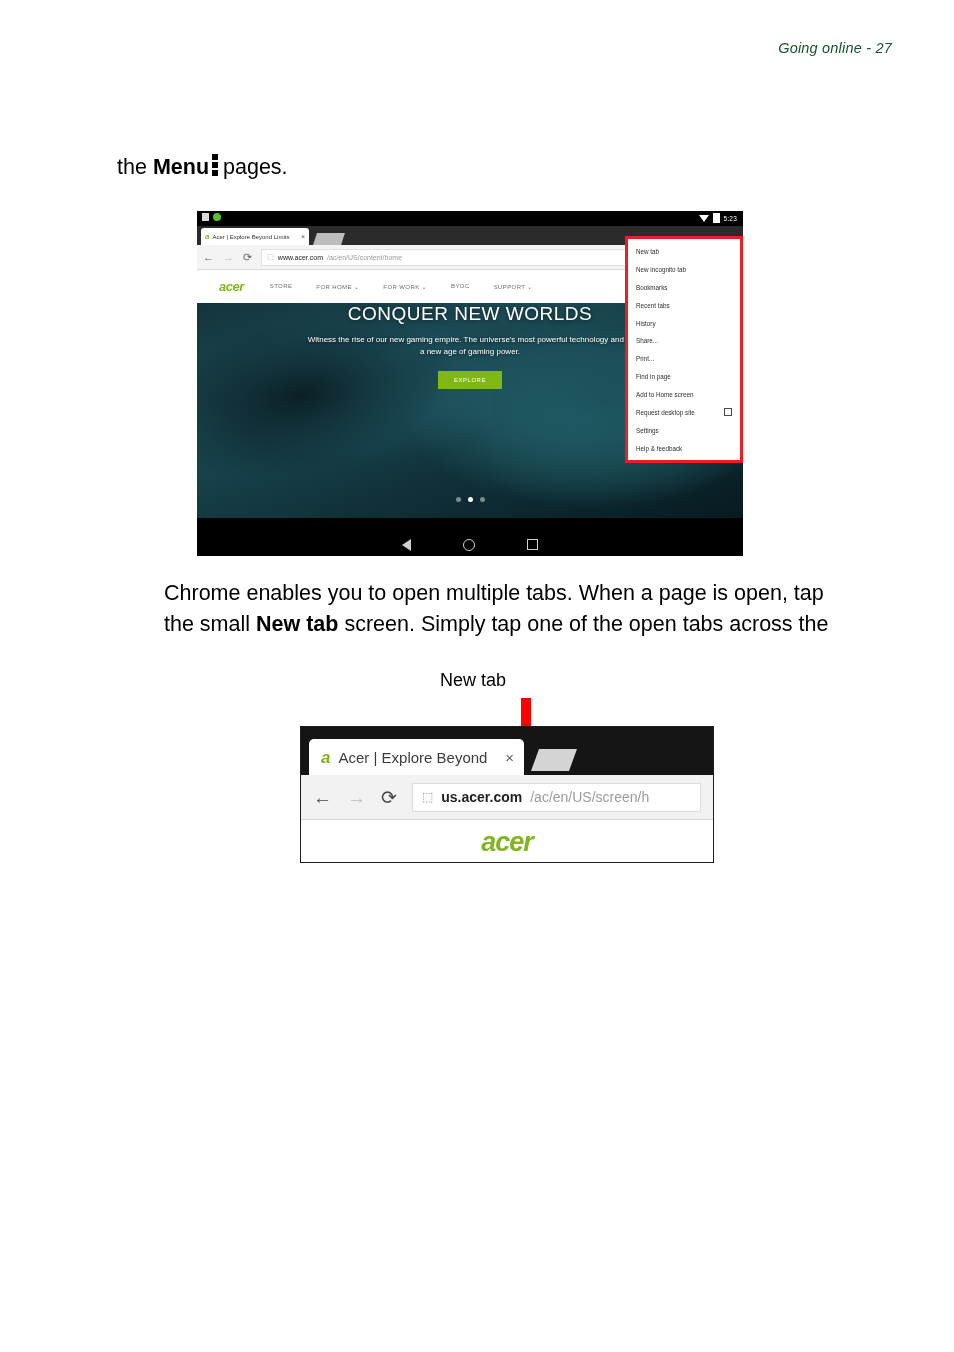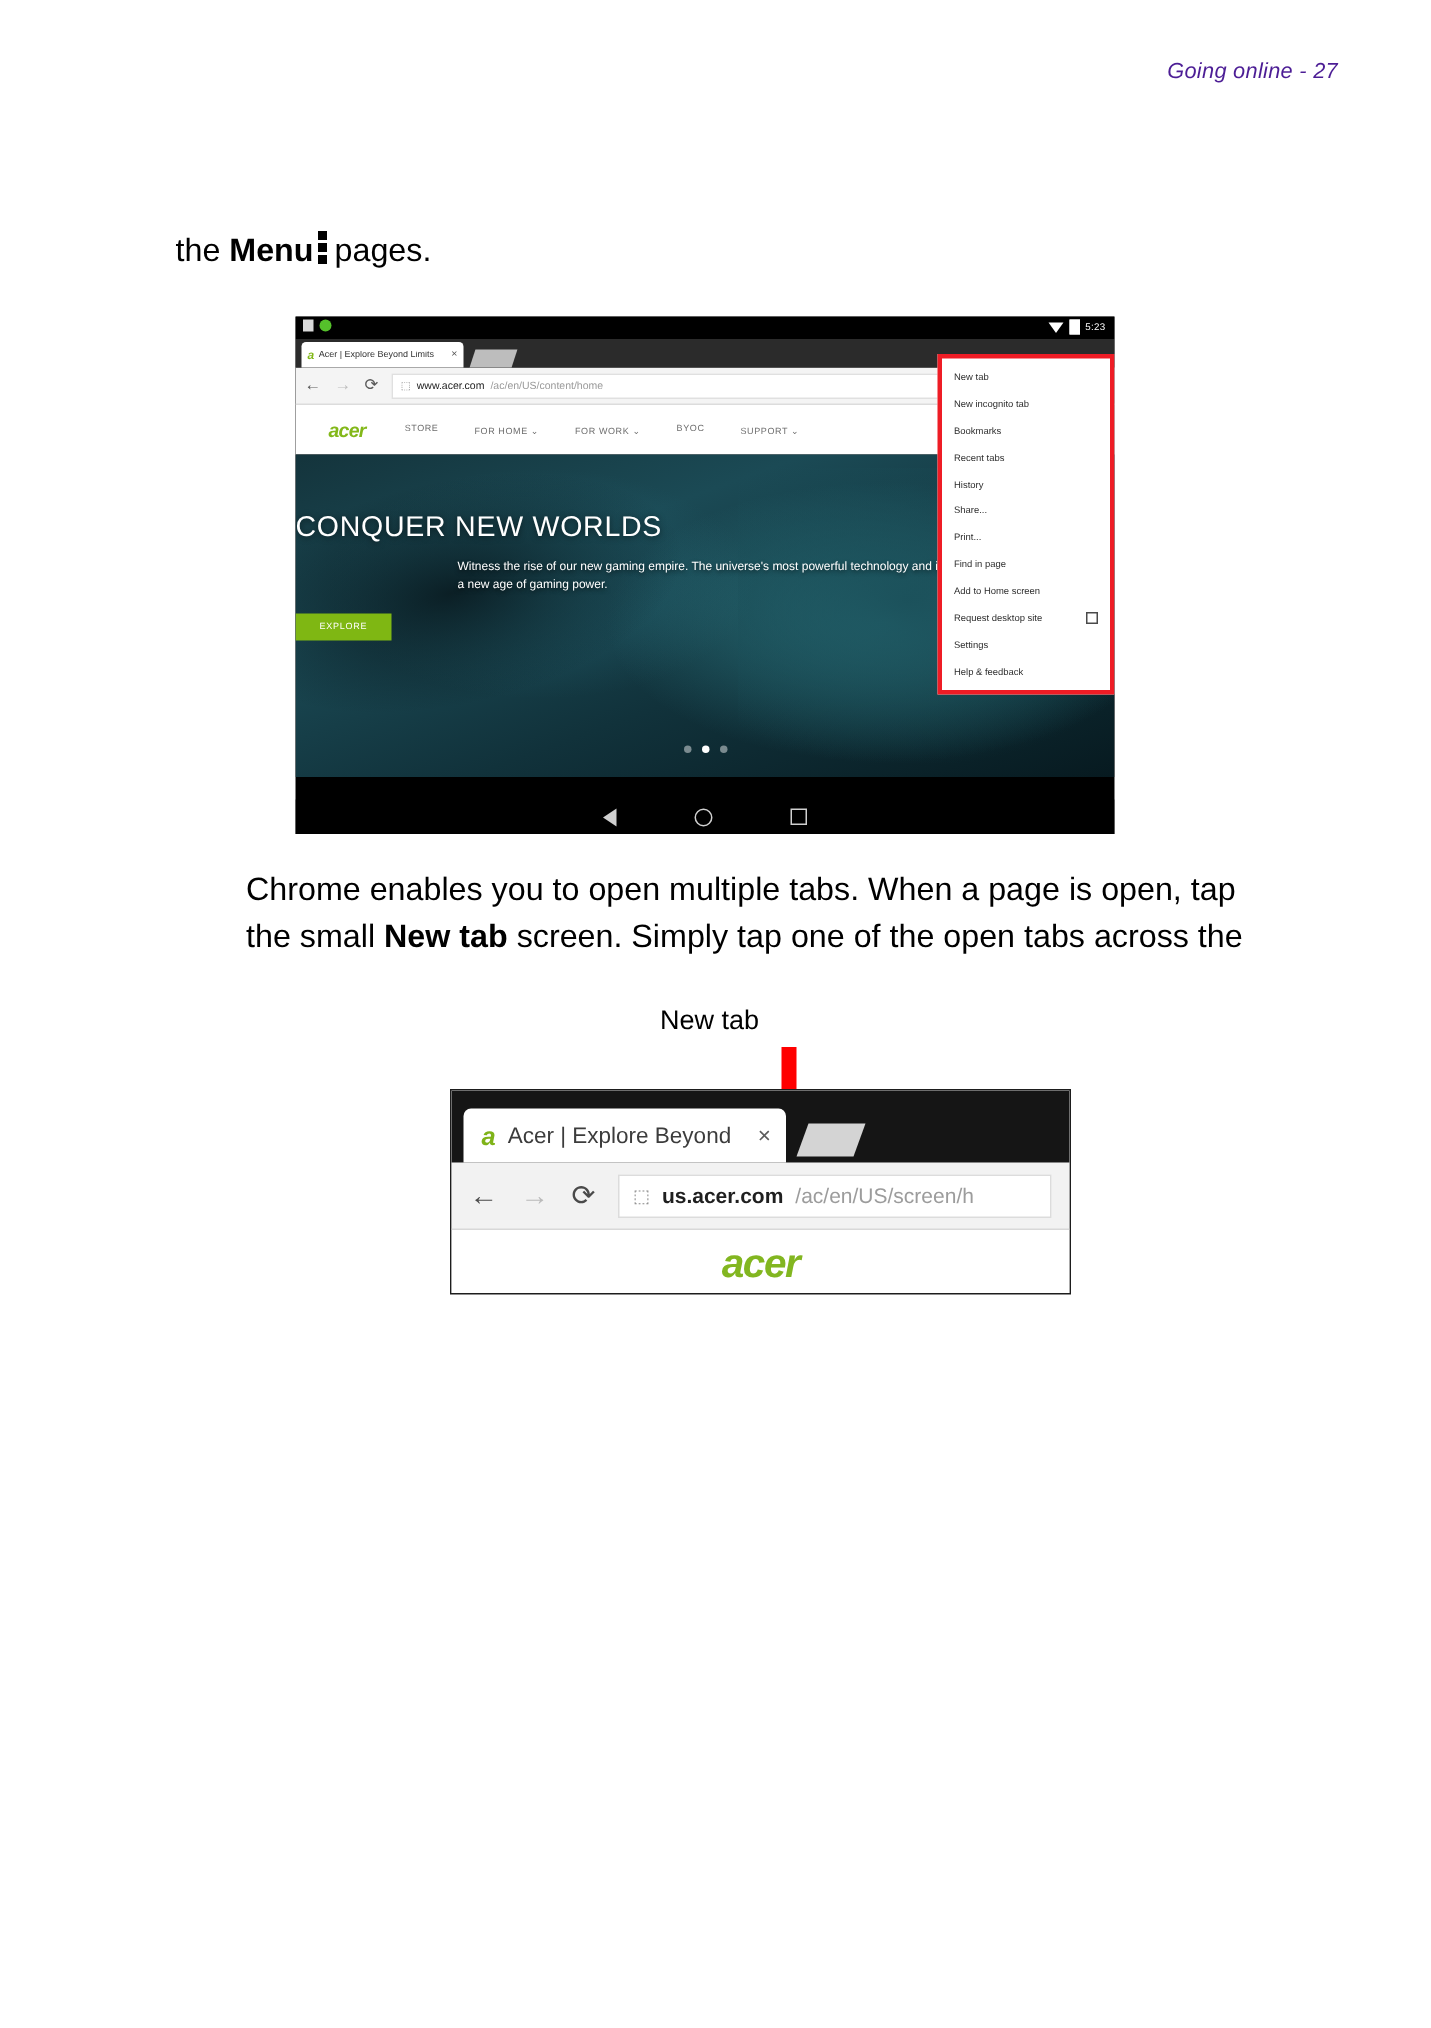--- a/index.html
+++ b/index.html
@@ -16,21 +16,21 @@
     overflow: hidden;
   }
 
   
   .page-header {
     position: absolute;
     top: 40px;
     right: 62px;
     font-style: italic;
     font-size: 14.5px;
-    color: #4c1d95;
+    color: #14532d;
     letter-spacing: 0.2px;
   }
 
   
   .body-text {
     position: absolute;
     left: 117px;
     width: 772px;
     font-size: 21.5px;
     line-height: 31px;
@@ -198,21 +198,21 @@
     width: 58%; height: 70%;
     background: radial-gradient(ellipse at 50% 50%, rgba(10,28,34,.95), rgba(10,28,34,0) 70%);
     transform: rotate(-12deg);
   }
   .hero::after {
     content:"";
     position:absolute; right:-6%; top:4%;
     width: 52%; height: 92%;
     background: radial-gradient(ellipse at 40% 45%, rgba(26,78,88,.85), rgba(8,24,30,0) 72%);
   }
-  .hero-inner { position: relative; z-index: 2; text-align: left; padding-top: 38px; }
+  .hero-inner { position: relative; z-index: 2; text-align: center; }
   .hero-title {
     color: #ffffff;
     font-size: 19px;
     letter-spacing: .5px;
     text-shadow: 0 1px 4px rgba(0,0,0,.55);
   }
   .hero-sub {
     color: #ffffff;
     font-size: 8px;
     line-height: 12px;

